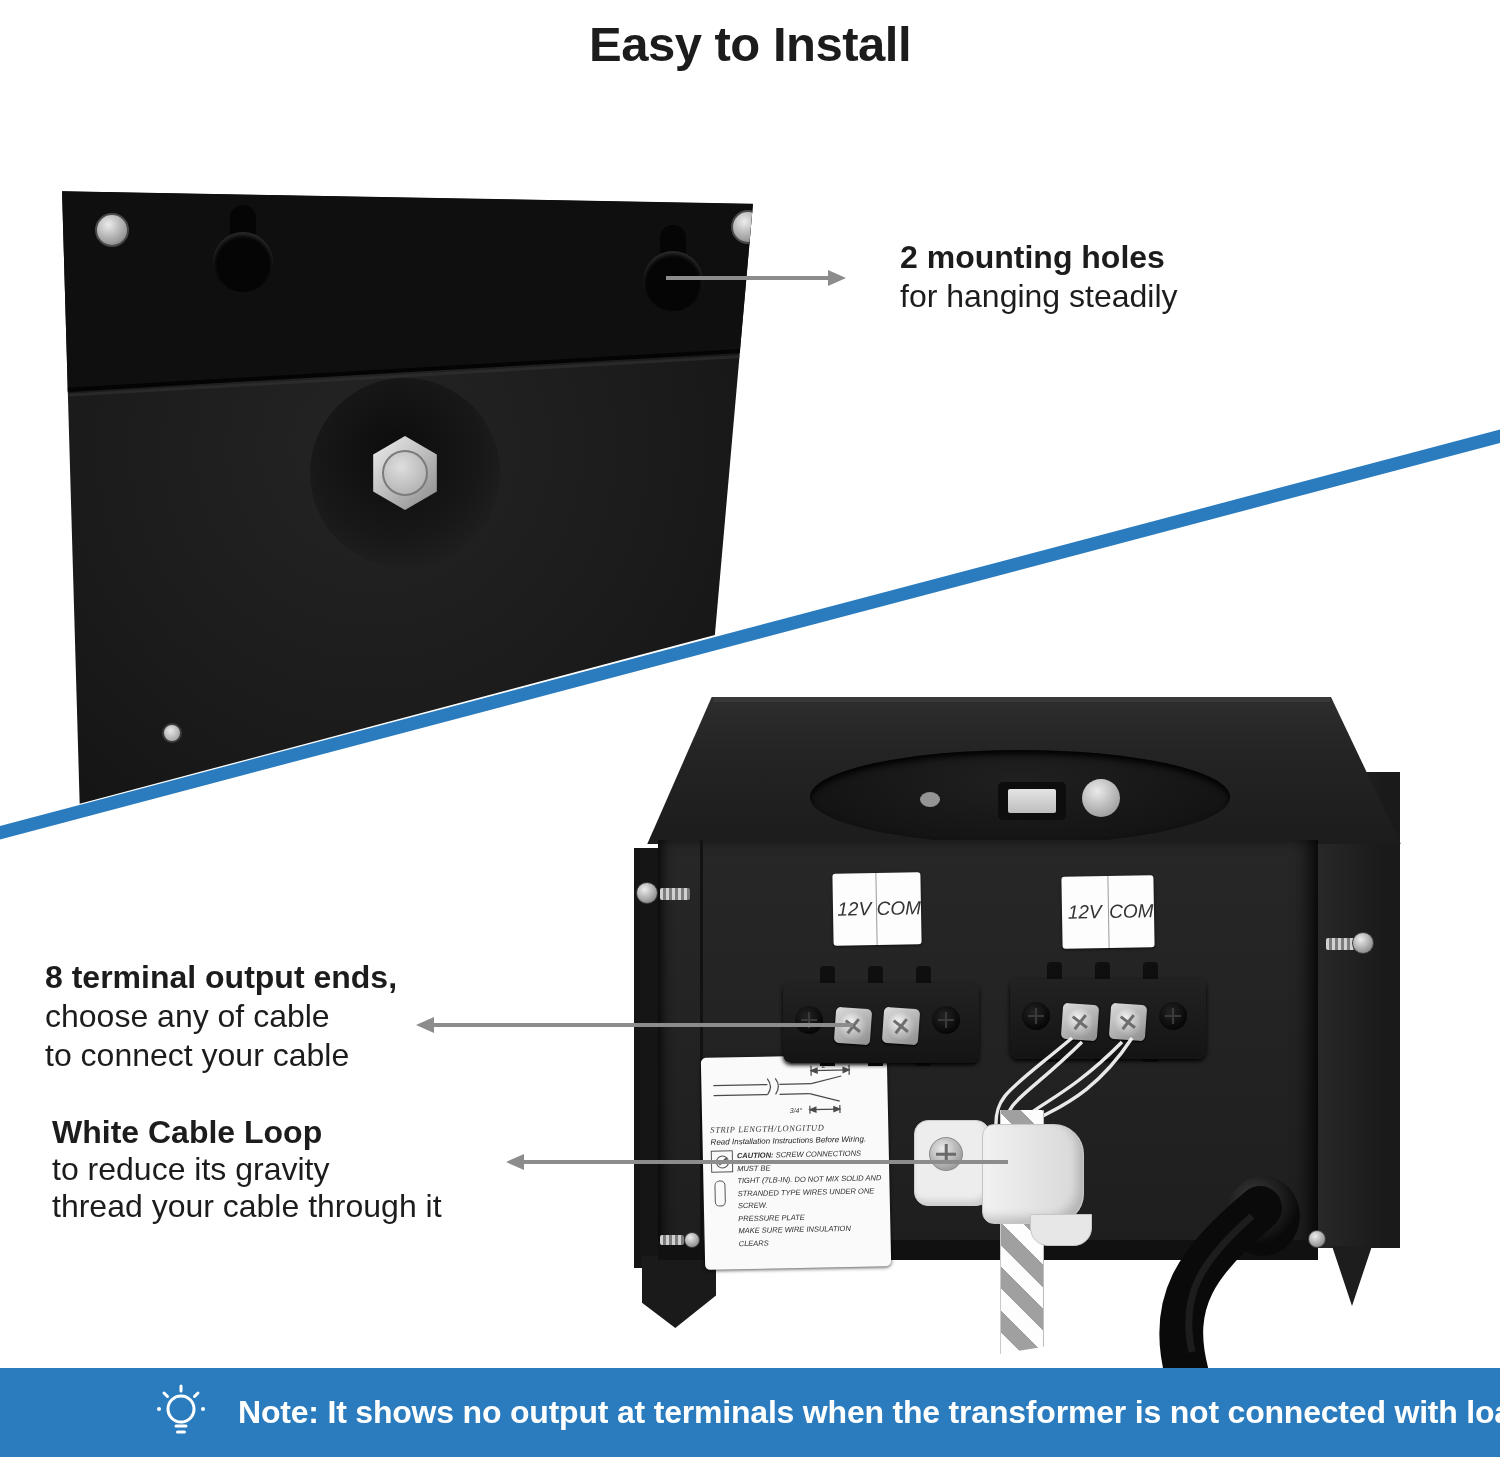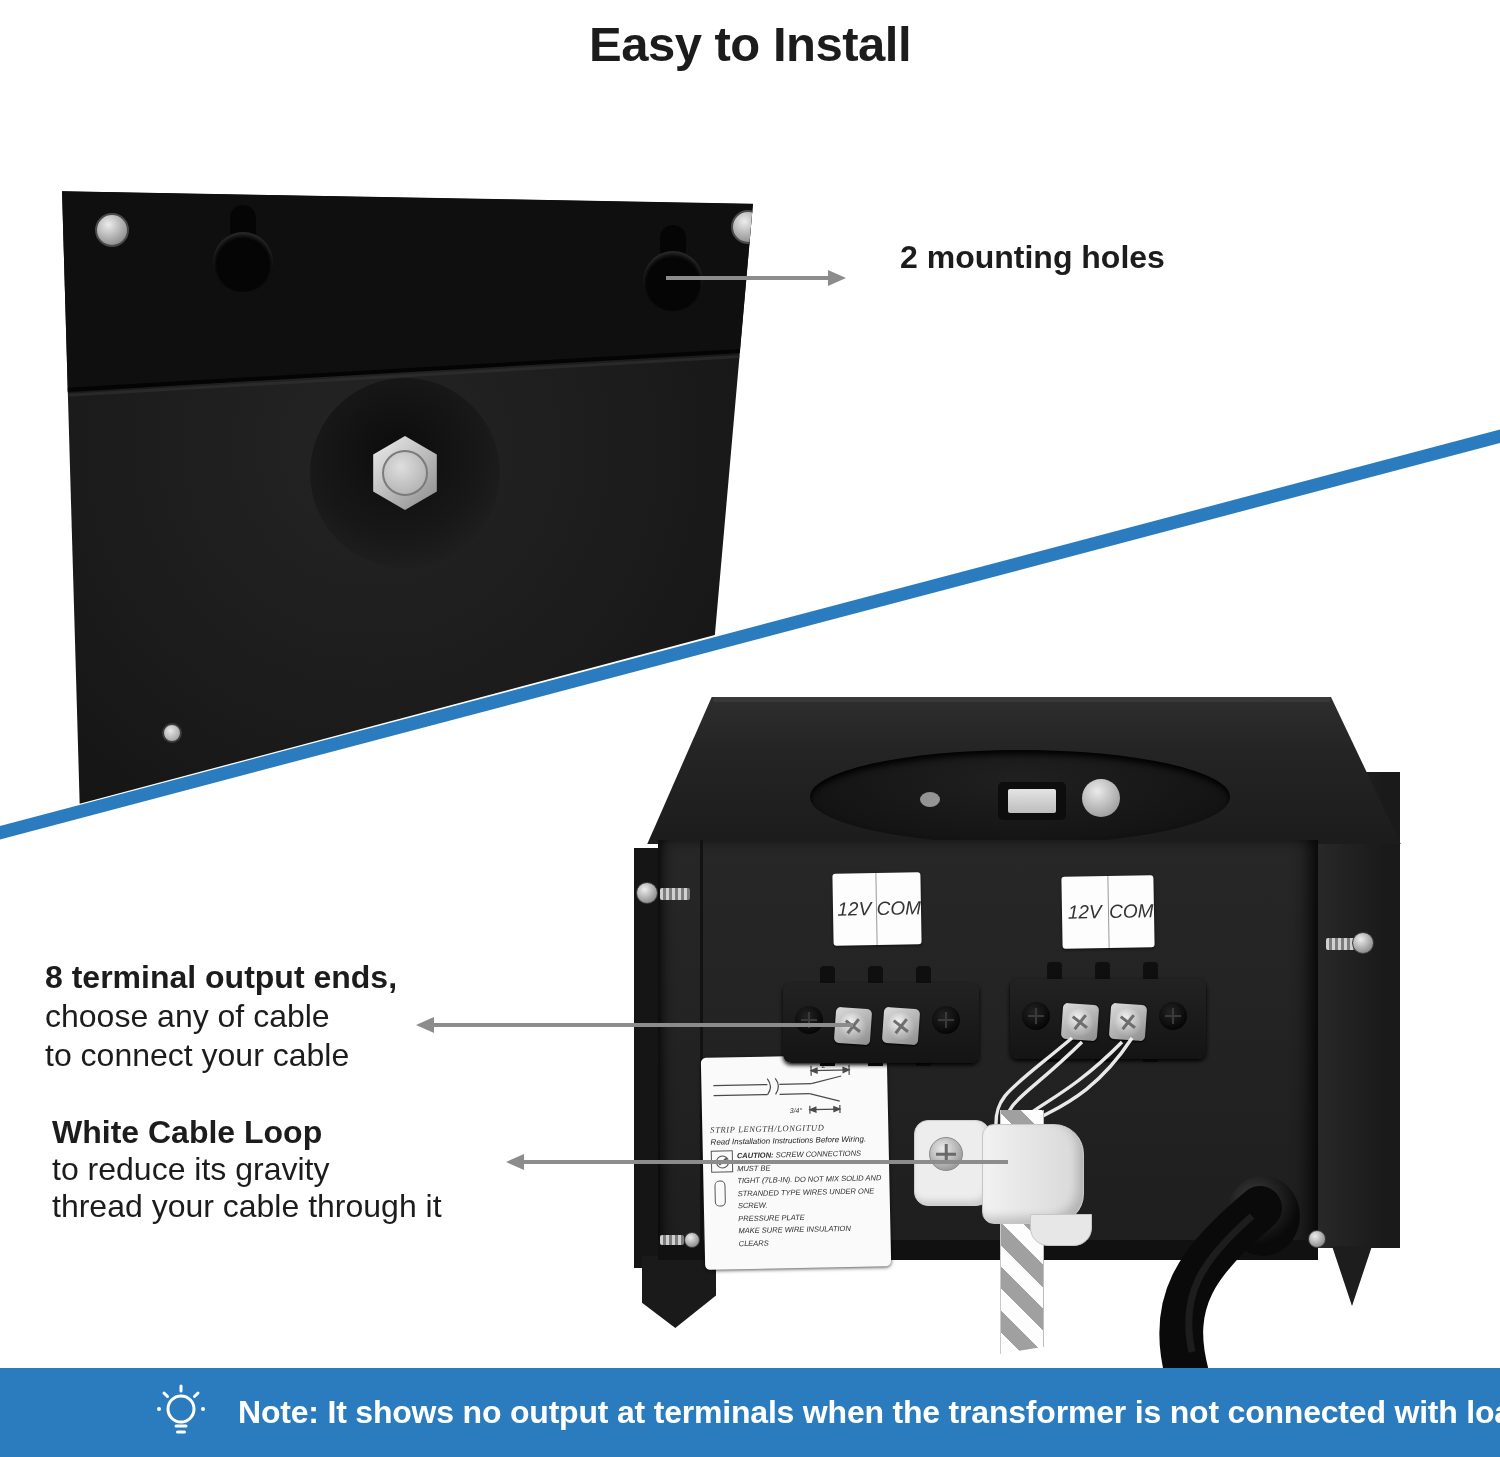--- a/index.html
+++ b/index.html
@@ -180,20 +180,21 @@
     </div>
     <div class="rivet" style="left:107px;top:538px;"></div>
   </div>
 
   <svg class="callout-arrow" style="left:652px;top:258px;" width="200" height="40">
     <line x1="14" y1="20" x2="176" y2="20"></line>
     <polygon points="176,12 194,20 176,28"></polygon>
   </svg>
   <div class="callout" style="left:900px;top:238px;">
     <div class="hd">2 mounting holes</div>
+    <div>for hanging steadily</div>
   </div>
 
   <div class="tf">
     <div class="tf-sidewall"></div>
     <div class="tf-flange-right"></div>
     <div class="tf-flange-tip"></div>
     <div class="tf-flange-bl"></div>
 
     <div class="tf-lid">
       <div class="tf-lid-edge"></div>

